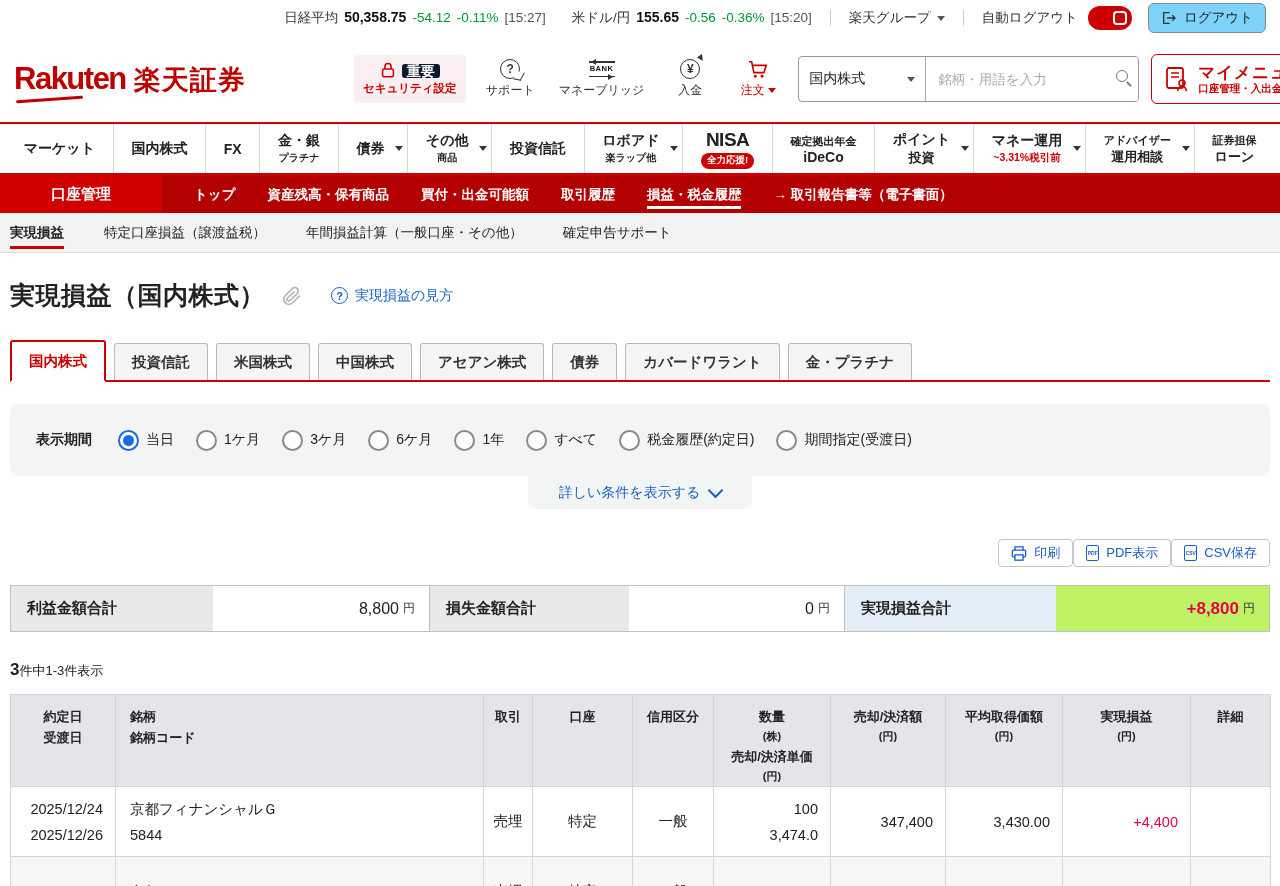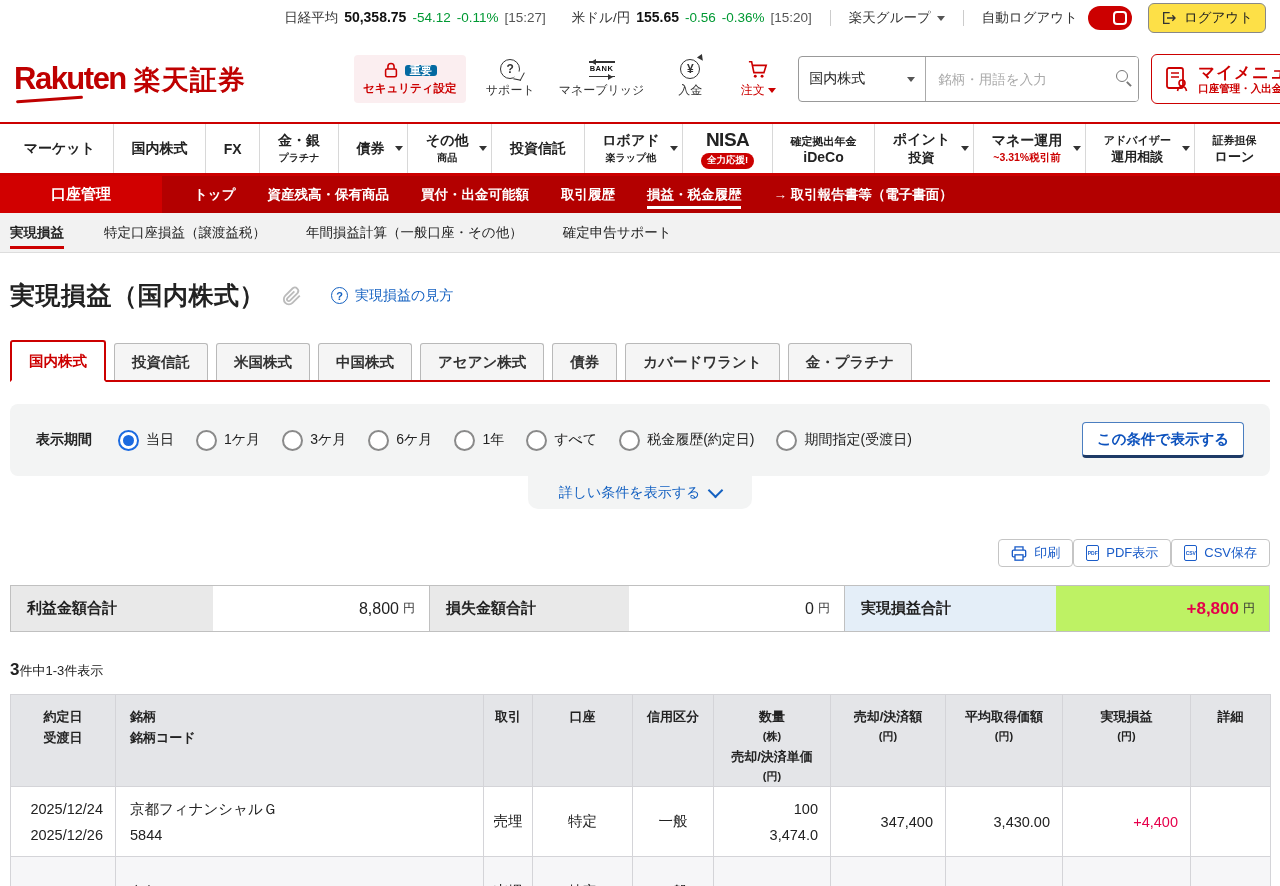--- a/index.html
+++ b/index.html
@@ -14,34 +14,34 @@
   .quote{display:flex;align-items:baseline;gap:6px;font-size:13.5px;color:#333;white-space:nowrap;}
   .quote .q-val{font-weight:bold;font-size:14px;color:#111;}
   .quote .q-chg{color:#009933;}
   .quote .q-time{color:#555;}
   .vsep{width:1px;height:16px;background:#ccc;margin:0 18px;}
   .group-link{display:flex;align-items:center;gap:6px;font-size:13.5px;color:#333;cursor:pointer;white-space:nowrap;}
   .tri-down{width:0;height:0;border:4px solid transparent;border-top:5px solid #555;margin-top:4px;}
   .autolog{font-size:13.5px;color:#333;margin-right:10px;white-space:nowrap;}
   .toggle{width:44px;height:24px;border-radius:12px;background:#cc0000;position:relative;cursor:pointer;flex:none;}
   .toggle .knob{position:absolute;right:5px;top:5px;width:14px;height:14px;border:2.5px solid #fff;border-radius:4px;box-sizing:border-box;}
-  .logout-btn{margin-left:16px;display:flex;align-items:center;gap:7px;height:30px;padding:0 12px;background:#fde047;
+  .logout-btn{margin-left:16px;display:flex;align-items:center;gap:7px;height:30px;padding:0 12px;background:#7dd3fc;
     border:1.5px solid #888;border-radius:6px;font-size:13.5px;color:#222;cursor:pointer;white-space:nowrap;}
   .usd{margin-left:26px;}
 
   
   .header{height:86px;display:flex;align-items:center;padding:0 14px;box-sizing:border-box;position:relative;}
   .logo{display:flex;align-items:baseline;gap:8px;cursor:pointer;flex:none;}
   .logo .brand{font-size:31px;font-weight:800;color:#bf0000;letter-spacing:-1.5px;position:relative;}
   .logo .brand::after{content:"";position:absolute;left:2px;bottom:-4px;width:60%;height:3px;background:#bf0000;border-radius:2px;transform:rotate(-4deg);}
   .logo .brand-jp{font-size:27px;font-weight:800;color:#bf0000;letter-spacing:1px;}
   .security{margin-left:108px;width:112px;height:48px;background:#fbeef0;border-radius:4px;display:flex;flex-direction:column;
     align-items:center;justify-content:center;gap:2px;cursor:pointer;flex:none;}
   .security .row1{display:flex;align-items:center;gap:6px;}
-  .sec-badge{background:#0369a1;color:#fff;font-size:11px;font-weight:bold;border-radius:3px;padding:0 5px;line-height:1;}
+  .sec-badge{background:#0f172a;color:#fff;font-size:14px;font-weight:bold;border-radius:3px;padding:0 5px;line-height:1;}
   .security .lbl{font-size:11.5px;font-weight:bold;color:#cc0000;}
   .quick{display:flex;gap:24px;margin-left:20px;flex:none;}
   .qitem{display:flex;flex-direction:column;align-items:center;justify-content:center;gap:3px;cursor:pointer;min-width:44px;}
   .qitem .qlbl{font-size:12px;color:#333;white-space:nowrap;display:flex;align-items:center;gap:3px;}
   .qitem .qlbl.red{color:#cc0000;}
   .tri-red{width:0;height:0;border:4px solid transparent;border-top:5px solid #cc0000;margin-top:4px;}
   .bubble{width:20px;height:20px;border:1.7px solid #333;border-radius:50%;display:flex;align-items:center;justify-content:center;
     font-size:12px;font-weight:bold;color:#333;position:relative;box-sizing:border-box;}
   .bubble::after{content:"";position:absolute;right:-4px;bottom:-2px;width:7px;height:7px;border-right:1.7px solid #333;border-bottom:1.7px solid #333;transform:skew(-20deg) rotate(10deg);background:#fff;}
   .bank-icon{display:flex;flex-direction:column;align-items:center;line-height:1;}
@@ -394,21 +394,20 @@
       <span class="radio-lbl">すべて</span>
     </label>
     <label class="radio-opt">
       <span class="radio"></span>
       <span class="radio-lbl">税金履歴(約定日)</span>
     </label>
     <label class="radio-opt">
       <span class="radio"></span>
       <span class="radio-lbl">期間指定(受渡日)</span>
     </label>
-    <button class="submit-btn">この条件で表示する</button>
   </div>
   <div class="expand-tab">
     <span>詳しい条件を表示する</span>
     <span class="chev"></span>
   </div>
 
   <div class="actions">
     <button class="act-btn">
       <svg width="16" height="15" viewBox="0 0 24 22">
         <path d="M6 6V1h12v5" fill="none" stroke="#1a5cc8" stroke-width="2"></path>

